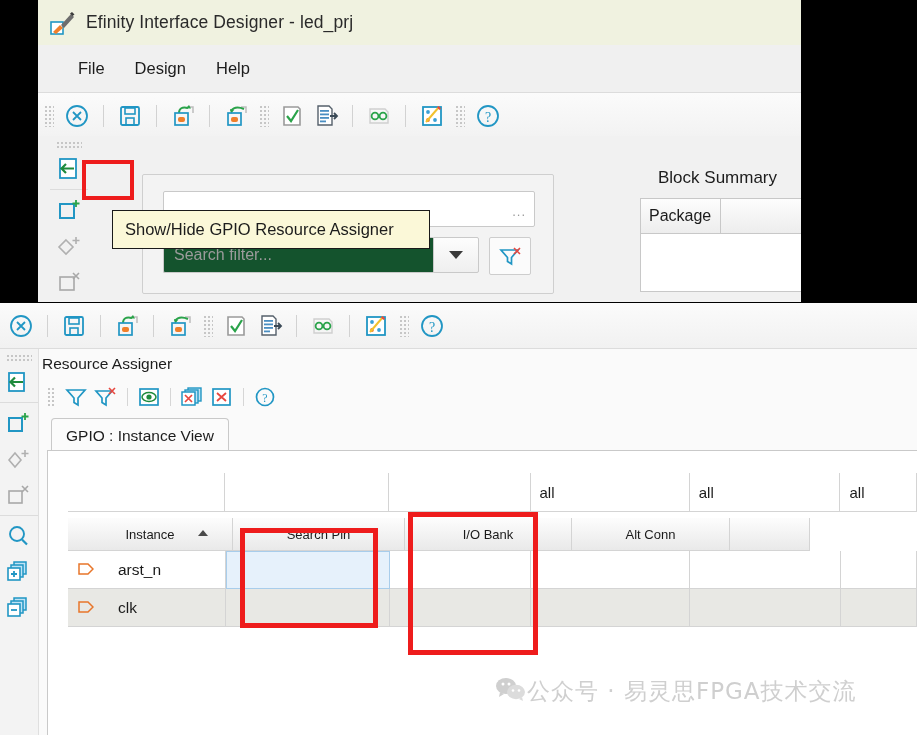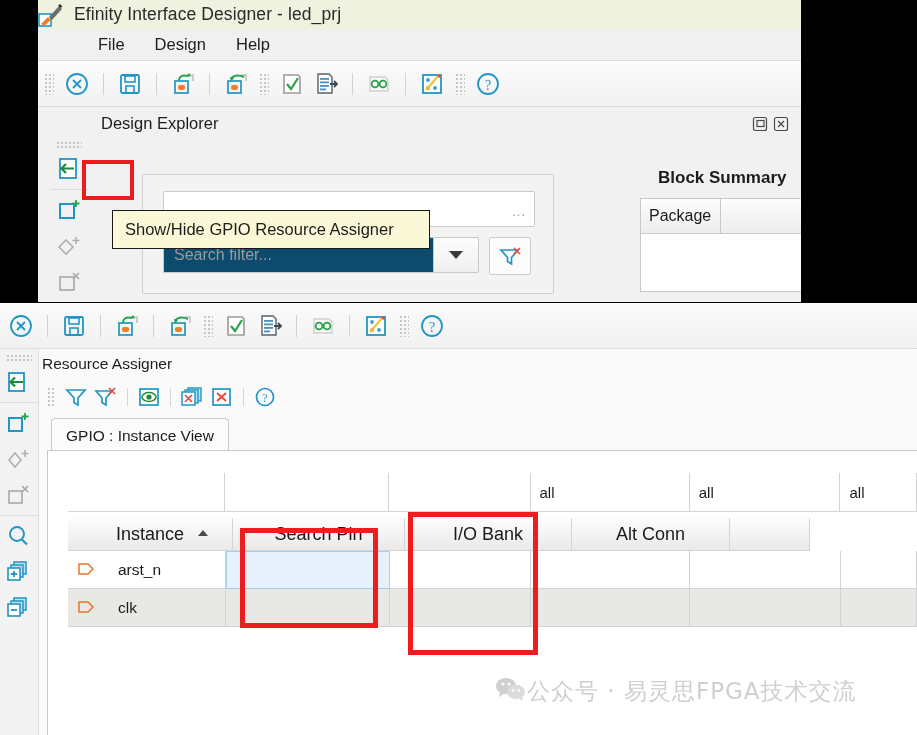--- a/index.html
+++ b/index.html
@@ -12,31 +12,32 @@
   }
   .panel{position:absolute;}
 
   
   #top-window{
     left:38px;top:0;width:763px;height:302px;
     background:#f1f1f1;
     overflow:hidden;
   }
   #titlebar{
-    height:29px;background:#f0f2e0;
+    height:45px;background:#f0f2e0;
     display:flex;align-items:center;
+    padding-left:12px;
     box-sizing:border-box;
   }
   #app-icon{width:26px;height:26px;position:relative;margin-right:10px;flex:0 0 auto;}
   .title-text{
     font-size:17.5px;color:#2a2a2a;letter-spacing:.1px;
   }
   #menubar{
-    height:32px;background:#f0f0f0;border-bottom:1px solid #dcdcdc;
-    display:flex;align-items:center;padding-left:60px;box-sizing:border-box;
+    height:48px;background:#f0f0f0;border-bottom:1px solid #dcdcdc;
+    display:flex;align-items:center;padding-left:40px;box-sizing:border-box;
     gap:30px;
   }
   .menu-item{font-size:16.5px;color:#1c1c1c;cursor:default;}
   .toolbar{
     height:46px;background:linear-gradient(#fbfbfb,#f2f2f2);
     border-bottom:1px solid #d9d9d9;
     display:flex;align-items:center;
     box-sizing:border-box;
   }
   .tb-grip{width:10px;height:22px;margin:0 6px;flex:0 0 auto;
@@ -69,37 +70,37 @@
     position:absolute;left:42px;top:38px;width:410px;height:118px;
     border:1px solid #cfcfcf;background:#f3f3f3;border-radius:2px;
   }
   #combo-top{
     position:absolute;left:20px;top:16px;width:370px;height:34px;
     background:#fff;border:1px solid #c9c9c9;border-radius:2px;
   }
   #combo-dots{position:absolute;right:8px;top:12px;font-size:13px;color:#9a9a9a;letter-spacing:1px;}
   #search-row{position:absolute;left:20px;top:62px;width:368px;height:36px;display:flex;}
   #search-input{
-    flex:1;background:#0c4a6e;border:1px solid #c9c9c9;border-right:none;border-radius:2px 0 0 2px;
+    flex:1;background:#14532d;border:1px solid #c9c9c9;border-right:none;border-radius:2px 0 0 2px;
     display:flex;align-items:center;padding-left:10px;box-sizing:border-box;
     font-size:16px;color:#9b9b9b;
   }
   #search-drop{
     width:44px;background:linear-gradient(#fdfdfd,#efefef);border:1px solid #c9c9c9;
     border-radius:0 2px 2px 0;display:flex;align-items:center;justify-content:center;cursor:pointer;
   }
   #search-clearfilter{
     width:40px;height:36px;margin-left:10px;background:#fbfbfb;border:1px solid #cdcdcd;border-radius:2px;
     display:flex;align-items:center;justify-content:center;cursor:pointer;
   }
   .caret-down{width:0;height:0;border-left:7px solid transparent;border-right:7px solid transparent;border-top:8px solid #3a3a3a;}
 
   
   #block-summary{position:absolute;left:520px;top:0;width:243px;bottom:0;background:#f1f1f1;}
-  #bs-title{position:absolute;left:38px;top:32px;font-size:17px;color:#1c1c1c;font-weight:bold;}
+  #bs-title{position:absolute;left:38px;top:32px;font-size:17px;color:#1c1c1c;}
   #bs-table{position:absolute;left:20px;top:62px;right:0;bottom:10px;border:1px solid #c8c8c8;border-right:none;background:#fff;}
   #bs-head{height:34px;background:linear-gradient(#fdfdfd,#ededed);border-bottom:1px solid #c8c8c8;display:flex;}
   #bs-prop{width:80px;border-right:1px solid #c8c8c8;display:flex;align-items:center;padding-left:8px;box-sizing:border-box;font-size:16px;color:#1c1c1c;}
 
   
   #tooltip{
     position:absolute;left:74px;top:210px;width:318px;height:39px;
     background:#fbf8d8;border:1px solid #1a1a1a;
     display:flex;align-items:center;padding-left:12px;box-sizing:border-box;
     font-size:16.5px;color:#1c1c1c;z-index:40;
@@ -140,21 +141,21 @@
 
   
   #ra-pane{position:absolute;left:8px;top:101px;right:0;bottom:0;background:#fff;border:1px solid #c9c9c9;border-right:none;border-bottom:none;}
   #tbl{position:absolute;left:20px;top:22px;right:0;}
   .trow{display:flex;}
   .tcell{box-sizing:border-box;border-right:1px solid #d4d4d4;border-bottom:1px solid #d4d4d4;}
   #filter-row .tcell{height:39px;background:#fff;display:flex;align-items:center;padding-left:9px;font-size:15px;color:#1a1a1a;}
   #header-row .tcell{
     height:33px;background:linear-gradient(#fdfdfd,#e9e9e9);
     display:flex;align-items:center;justify-content:center;
-    font-size:18px;color:#1a1a1a;position:relative;
+    font-size:13px;color:#1a1a1a;position:relative;
   }
   .data-row .tcell{height:38px;display:flex;align-items:center;}
   .data-row.odd .tcell{background:#fff;}
   .data-row.even .tcell{background:#e8e8e4;}
   .inst-cell{padding-left:10px;gap:24px;font-size:15.5px;color:#1a1a1a;}
   .sel-cell{background:#e6f1fb !important;border:1px solid #a8cdeb !important;}
   .sortarrow{position:absolute;right:24px;top:12px;width:0;height:0;
     border-left:5px solid transparent;border-right:5px solid transparent;border-bottom:6px solid #4a4a4a;}
 
   

